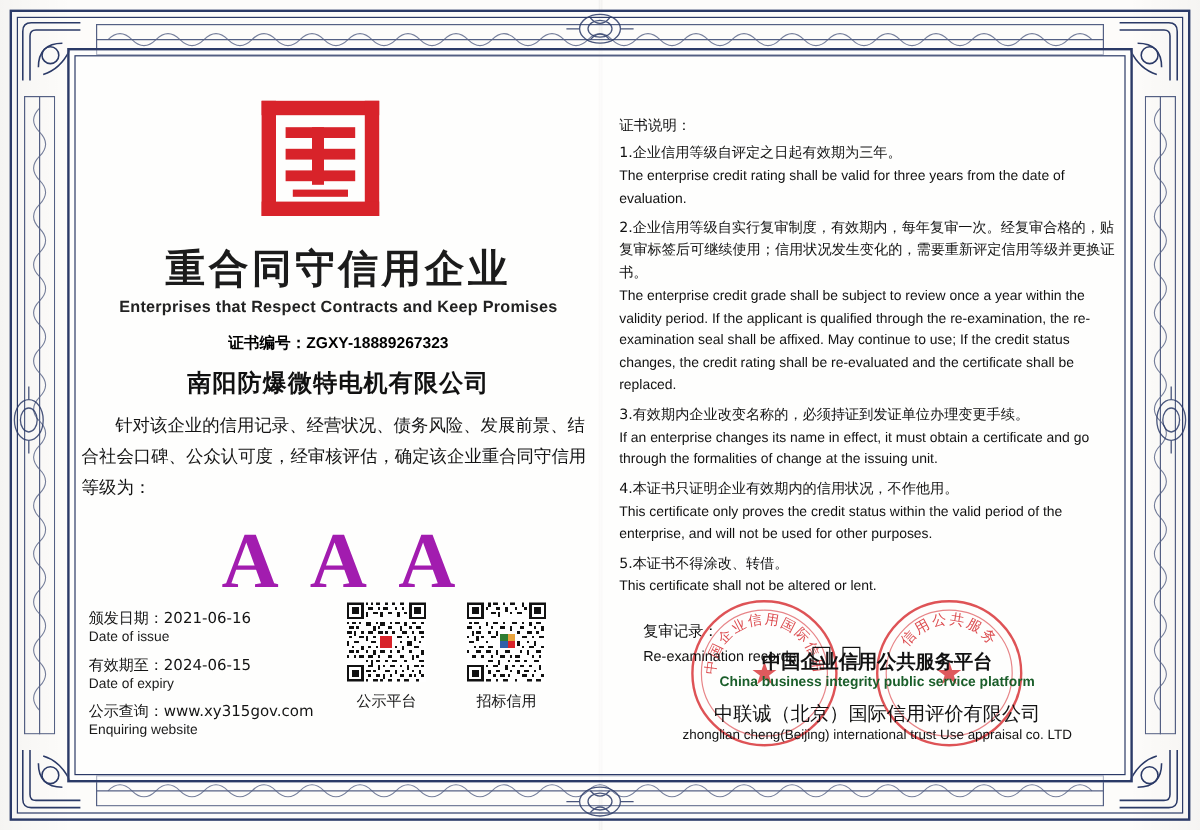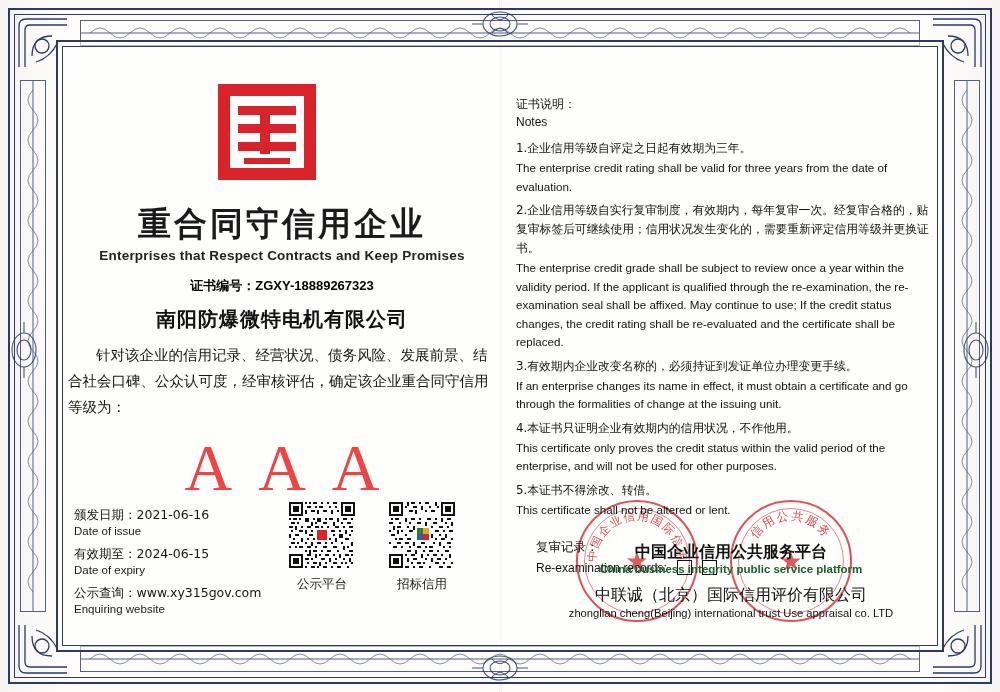--- a/index.html
+++ b/index.html
@@ -167,23 +167,23 @@
     line-height: 26px;
     color: #141414;
     text-align: left;
     text-indent: 28px;
   }
   .grade {
     position: absolute;
     left: 0; right: 0;
     top: 378px;
     text-align: center;
-    color: #ef4444;
+    color: #a21caf;
     font-family: "Liberation Serif", "DejaVu Serif", serif;
-    font-weight: normal;
+    font-weight: bold;
     font-size: 66px;
     letter-spacing: 26px;
     text-indent: 26px;
   }
 
   .meta-block {
     position: absolute;
     left: 12px;
     top: 455px;
     width: 215px;
@@ -805,21 +805,20 @@
             <rect x="17" y="16" width="3" height="3" fill="#d8232a"></rect>
           </svg>
         </div>
         <div class="qr-caption">招标信用</div>
       </div>
     </div>
   </div>
 
   <div class="right-col">
     <div class="notes-head-cn">证书说明：</div>
-    <div class="notes-head-en">Notes</div>
 
     <div>
       <div class="note-cn">1.企业信用等级自评定之日起有效期为三年。</div>
       <div class="note-en">The enterprise credit rating shall be valid for three years from the date of evaluation.</div>
     </div>
     <div>
       <div class="note-cn">2.企业信用等级自实行复审制度，有效期内，每年复审一次。经复审合格的，贴复审标签后可继续使用；信用状况发生变化的，需要重新评定信用等级并更换证书。</div>
       <div class="note-en">The enterprise credit grade shall be subject to review once a year within the validity period. If the applicant is qualified through the re-examination, the re-examination seal shall be affixed. May continue to use; If the credit status changes, the credit rating shall be re-evaluated and the certificate shall be replaced.</div>
     </div>
     <div>

